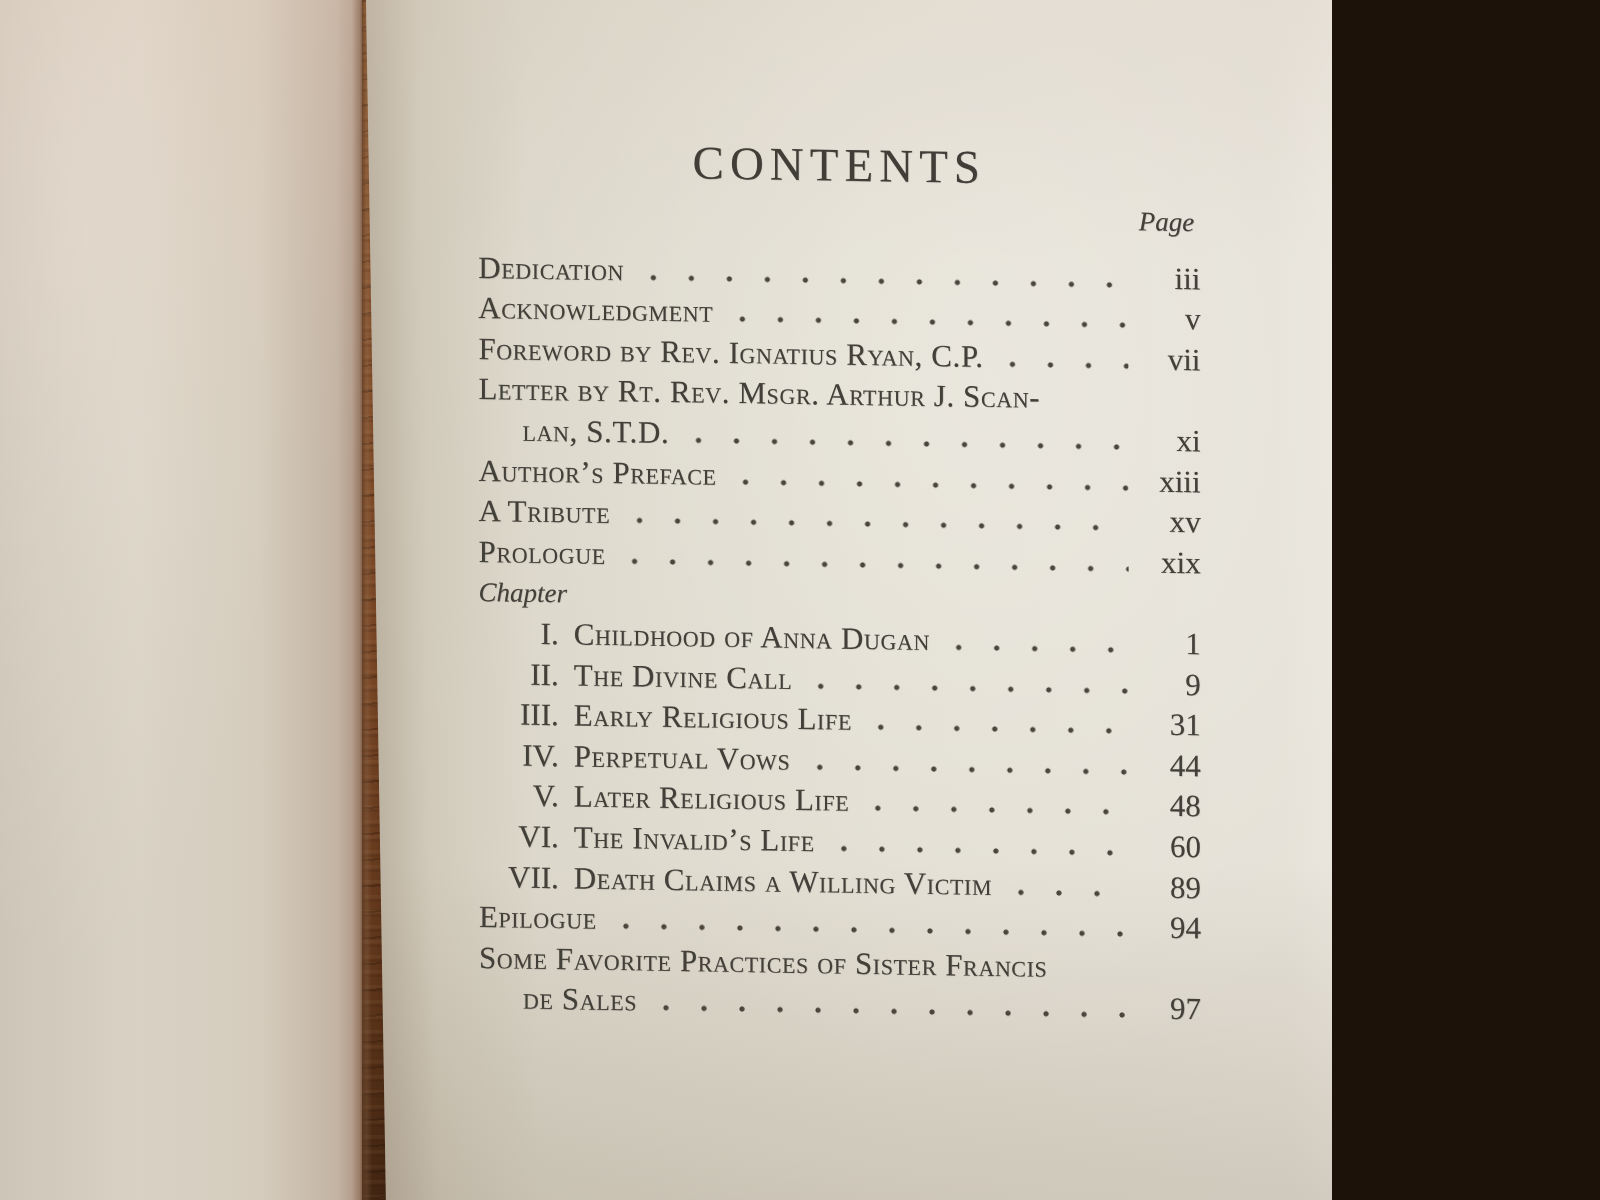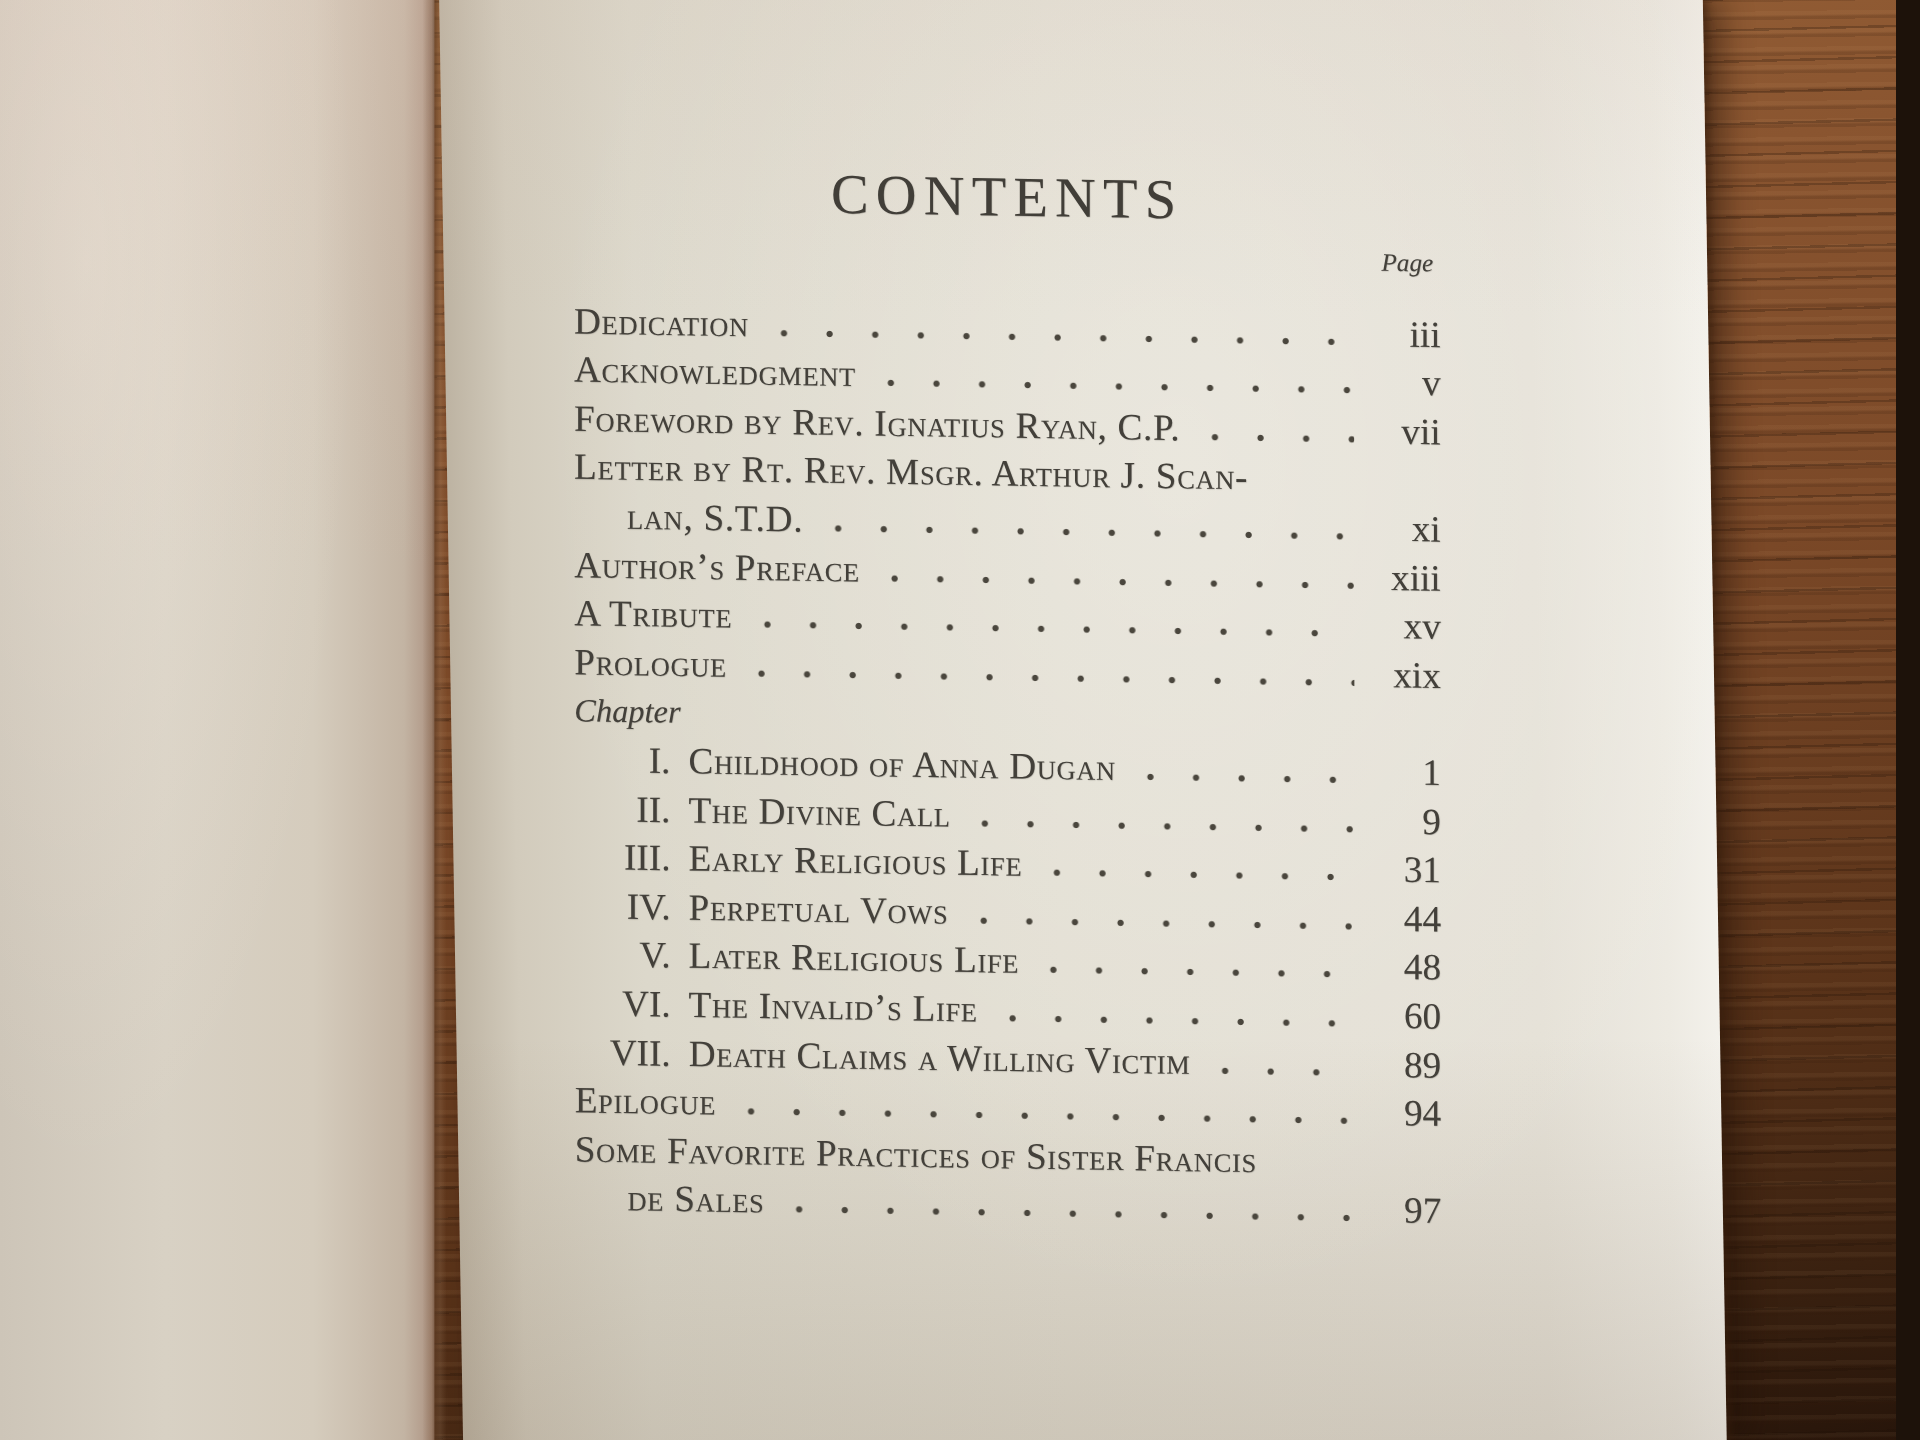--- a/index.html
+++ b/index.html
@@ -1,17 +1,17 @@
 <!DOCTYPE html>
 <html><head>
 <meta charset="utf-8">
 <style>
   html, body { margin:0; padding:0; background:#1d120a; }
   .scene {
-    position:relative; width:1580px; height:1200px; overflow:hidden;
+    position:relative; width:1332px; height:1200px; overflow:hidden;
     font-family:"Liberation Serif","DejaVu Serif",serif;
   }
   
   .wood {
     position:absolute; inset:0;
     background:
       repeating-linear-gradient(178.5deg, rgba(30,15,5,0) 0 10px, rgba(30,15,5,0.25) 10px 12px, rgba(0,0,0,0) 12px 26px),
       repeating-linear-gradient(179.2deg, rgba(255,205,150,0.05) 0 3px, rgba(50,25,10,0.16) 5px 7px, rgba(0,0,0,0) 7px 15px),
       linear-gradient(168deg, #a06a3c 0%, #8a5530 28%, #7a4827 50%, #5a3319 74%, #3a2110 90%, #27150a 100%);
   }
@@ -44,21 +44,21 @@
     transform:rotate(0.9deg); transform-origin:top left;
     color:#43403a;
     text-shadow:0.4px 0.4px 0.8px rgba(67,64,58,0.38);
   }
   .title {
     margin:0; font-size:47px; font-weight:normal; letter-spacing:6px;
     text-align:center; line-height:54px; font-variant:small-caps;
     text-transform:uppercase; color:#413e38;
   }
   .pagehdr-line { margin-top:10px; height:34px; text-align:right; padding-right:6px; }
-  .pagehdr { font-style:italic; font-size:21px; }
+  .pagehdr { font-style:italic; font-size:27px; }
   .rows { margin-top:14px; }
   .line { height:40.6px; display:flex; align-items:flex-end; white-space:nowrap; }
   .lbl { font-variant:small-caps; font-size:31px; line-height:34px; letter-spacing:0.6px; }
   .indent .lbl { margin-left:44px; }
   .num {
     font-variant:small-caps; font-size:31px; line-height:34px;
     width:80px; text-align:right; flex:0 0 auto;
   }
   .ch .lbl { margin-left:15px; }
   .dots {

